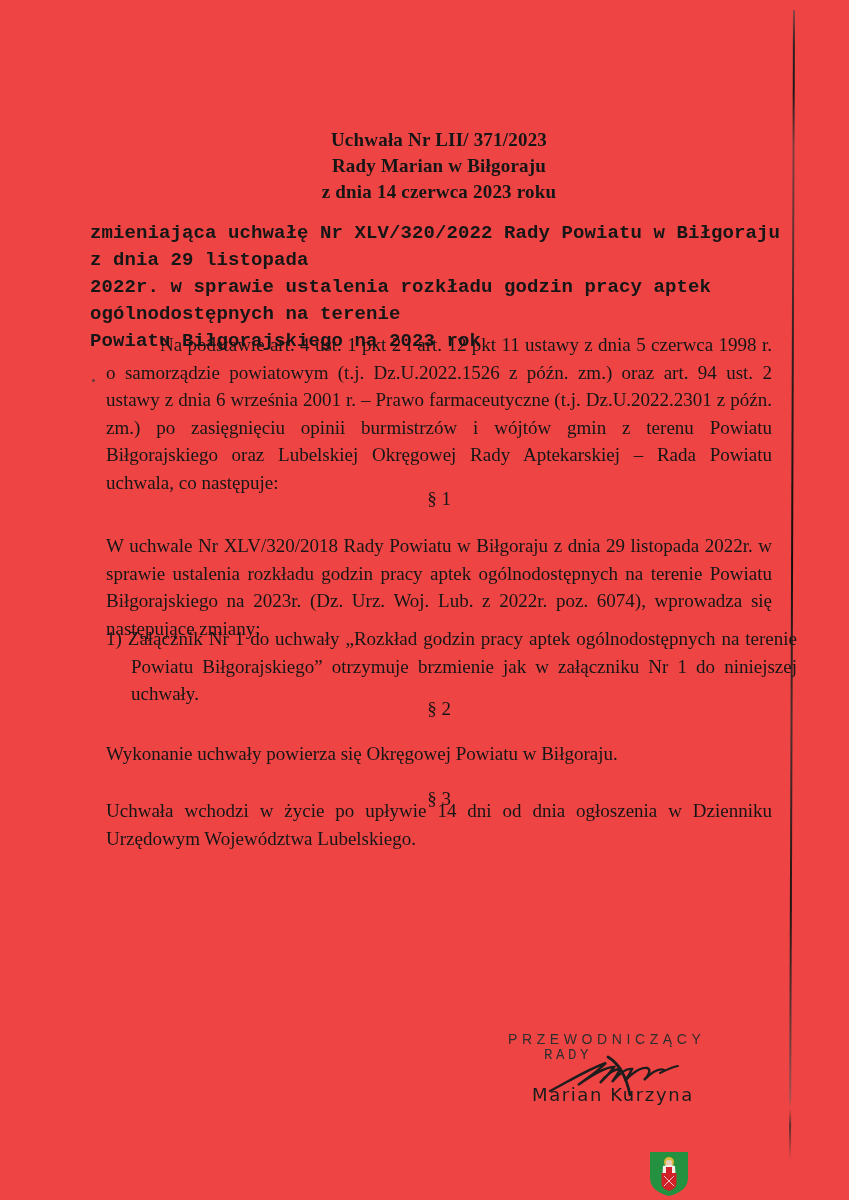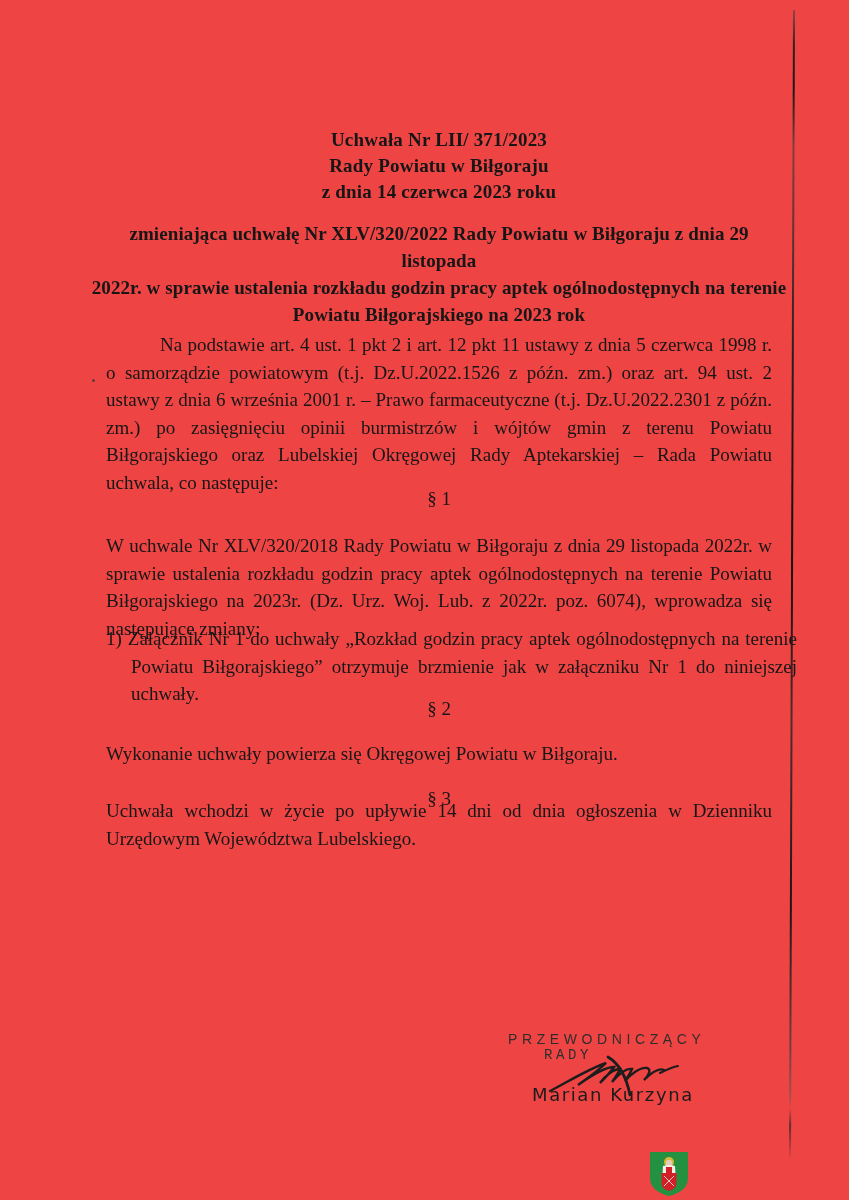--- a/index.html
+++ b/index.html
@@ -16,23 +16,24 @@
   
   .title-block {
     position:absolute; top:127px; left:106px; width:666px;
     text-align:center; font-weight:bold;
     font-size:19px; line-height:26px;
     letter-spacing:0.2px;
   }
   
   .subject-block {
     position:absolute; top:220px; left:90px; width:698px;
-    text-align:center; font-weight:bold;
+    font-weight:bold;
     font-size:19px; line-height:27px;
     letter-spacing:0.1px;
+    font-family:Liberation Mono, monospace;
   }
   
   .par {
     position:absolute; left:106px; width:666px; margin:0;
     font-size:19px; line-height:27.5px;
     text-align:justify;
   }
   .par.indent { text-indent:54px; }
   .par.hang { padding-left:25px; text-indent:-25px; box-sizing:border-box; width:691px; }
   .par.single { text-align:left; }
@@ -92,21 +93,21 @@
     background:#3a3a3a; opacity:.8;
   }
 </style>
 </head>
 <body>
 
 <div class="page">
 
   <header class="title-block">
     <div>Uchwała Nr LII/ 371/2023</div>
-    <div>Rady Powiatu w Biłgoraju</div>
+    <div>Rady Marian w Biłgoraju</div>
     <div>z dnia 14 czerwca 2023 roku</div>
   </header>
 
   <div class="subject-block">
     <div>zmieniająca uchwałę Nr XLV/320/2022 Rady Powiatu w Biłgoraju z dnia 29 listopada</div>
     <div>2022r. w sprawie ustalenia rozkładu godzin pracy aptek ogólnodostępnych na terenie</div>
     <div>Powiatu Biłgorajskiego na 2023 rok</div>
   </div>
 
   <p class="par indent" style="top:331px">Na podstawie art. 4 ust. 1 pkt 2 i art. 12 pkt 11 ustawy z dnia 5 czerwca 1998 r. o samorządzie powiatowym (t.j. Dz.U.2022.1526 z późn. zm.) oraz art. 94 ust. 2 ustawy z dnia 6 września 2001 r. – Prawo farmaceutyczne (t.j. Dz.U.2022.2301 z późn. zm.) po zasięgnięciu opinii burmistrzów i wójtów gmin z terenu Powiatu Biłgorajskiego oraz Lubelskiej Okręgowej Rady Aptekarskiej – Rada Powiatu uchwala, co następuje:</p>

